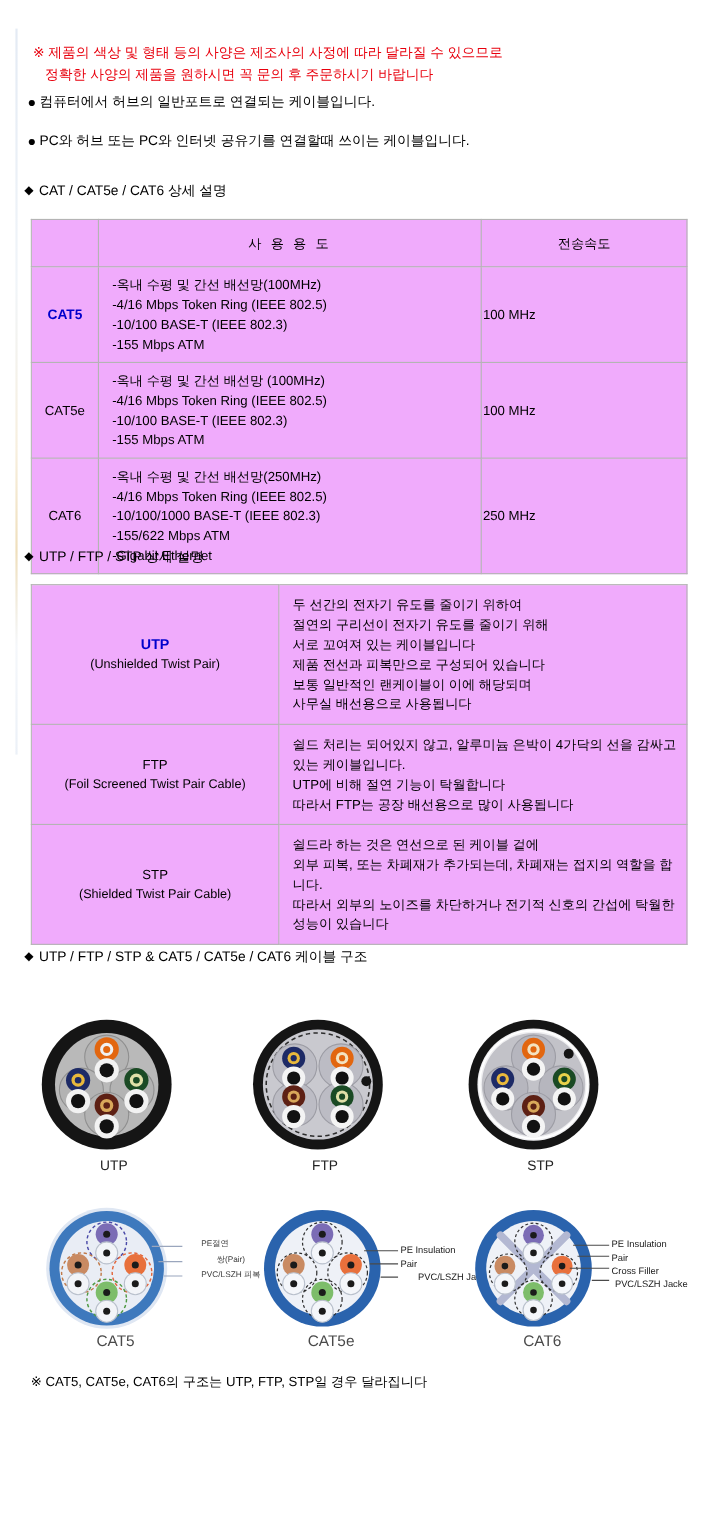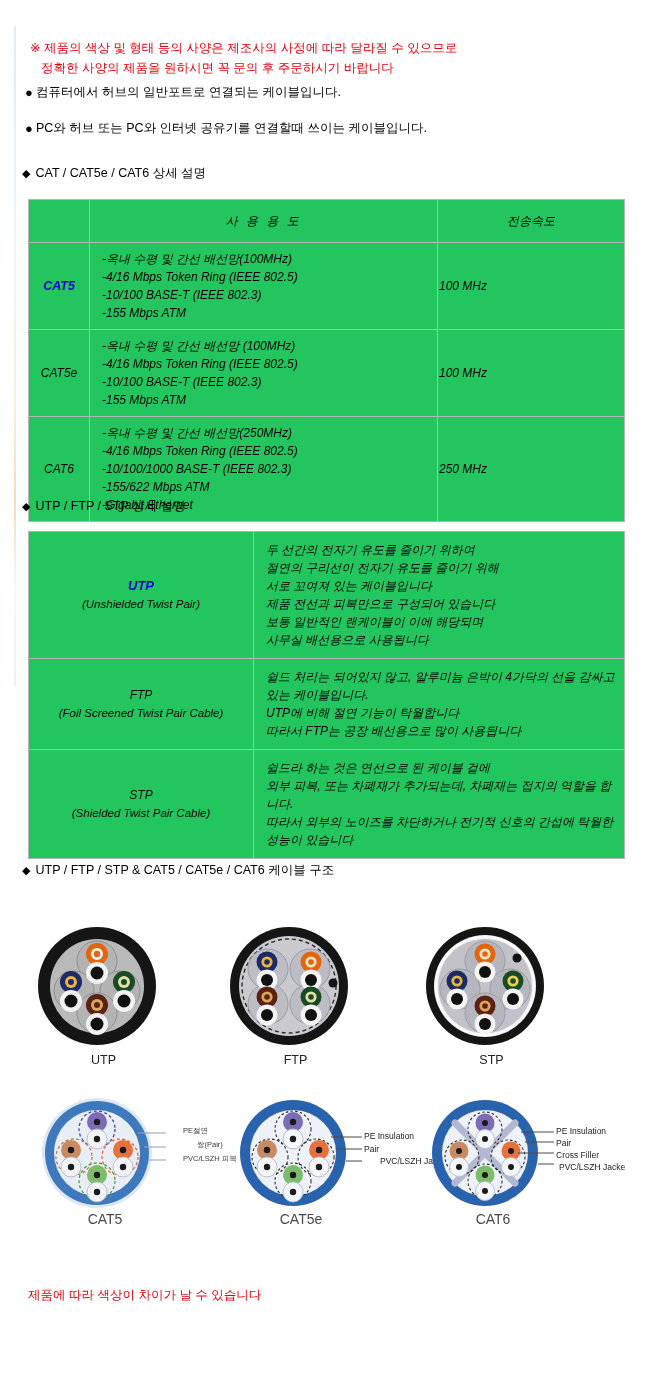--- a/index.html
+++ b/index.html
@@ -18,21 +18,21 @@
   .bullets{position:absolute;left:22px;top:84px;width:600px;}
   .bullet{display:flex;align-items:flex-start;font-size:12.5px;margin-bottom:19px;}
   .bullet .dot{width:14px;flex:0 0 14px;text-align:center;font-size:13px;line-height:17px;}
   .bullet .btxt{line-height:17px;}
   .sec-head{position:absolute;font-size:12.5px;display:flex;align-items:center;gap:5px;}
   .dia{font-size:11px;line-height:1;}
   .sec1{left:22px;top:165px;}
   .sec2{left:22px;top:498px;}
   .sec3{left:22px;top:862px;}
   table{border-collapse:collapse;position:absolute;font-size:12px;background:#fff;}
-  table td,table th{border:1px solid #b4b4b4;background:#22c55e;vertical-align:middle;font-style:italic;}
+  table td,table th{border:1px solid #b4b4b4;background:#f0abfc;vertical-align:middle;}
   
   #cat-table{left:28px;top:199px;width:597px;}
   #cat-table .c0{width:58px;text-align:center;}
   #cat-table .c1{width:335px;padding:7px 0 7px 12px;line-height:18px;text-align:left;}
   #cat-table .c2{width:auto;}
   #cat-table thead td{height:28px;text-align:center;font-weight:normal;}
   .spaced{letter-spacing:2.5px;}
   .cat5-name{color:#0000cc;font-weight:bold;font-size:12.5px;}
   
   #utp-table{left:28px;top:531px;width:597px;}
@@ -423,15 +423,15 @@
         <div class="clabel2" style="margin-top:-4px">CAT6</div>
       </div>
       <div class="lead lead-en" style="left:556px;top:31px;">PE Insulation</div>
       <div class="lead lead-en" style="left:556px;top:43px;">Pair</div>
       <div class="lead lead-en" style="left:556px;top:55px;">Cross Filler</div>
       <div class="lead lead-en" style="left:559px;top:67px;">PVC/LSZH Jacke</div>
 
     </div>
   </div>
 
-  <div class="redfoot">제품에 따라 색상이 차이가 날 수 있습니다</div>
+  <div class="footnote">※ CAT5, CAT5e, CAT6의 구조는 UTP, FTP, STP일 경우 달라집니다</div>
 
 </div>
 
 </body></html>

